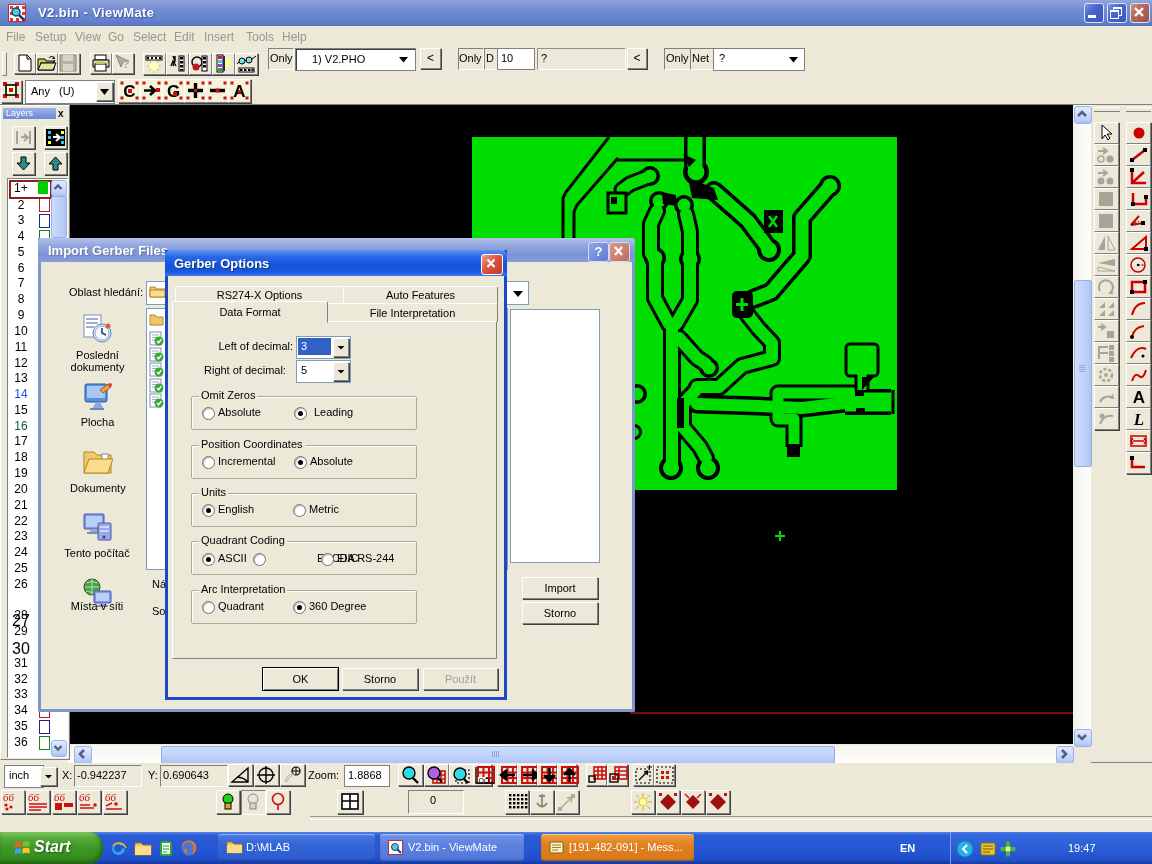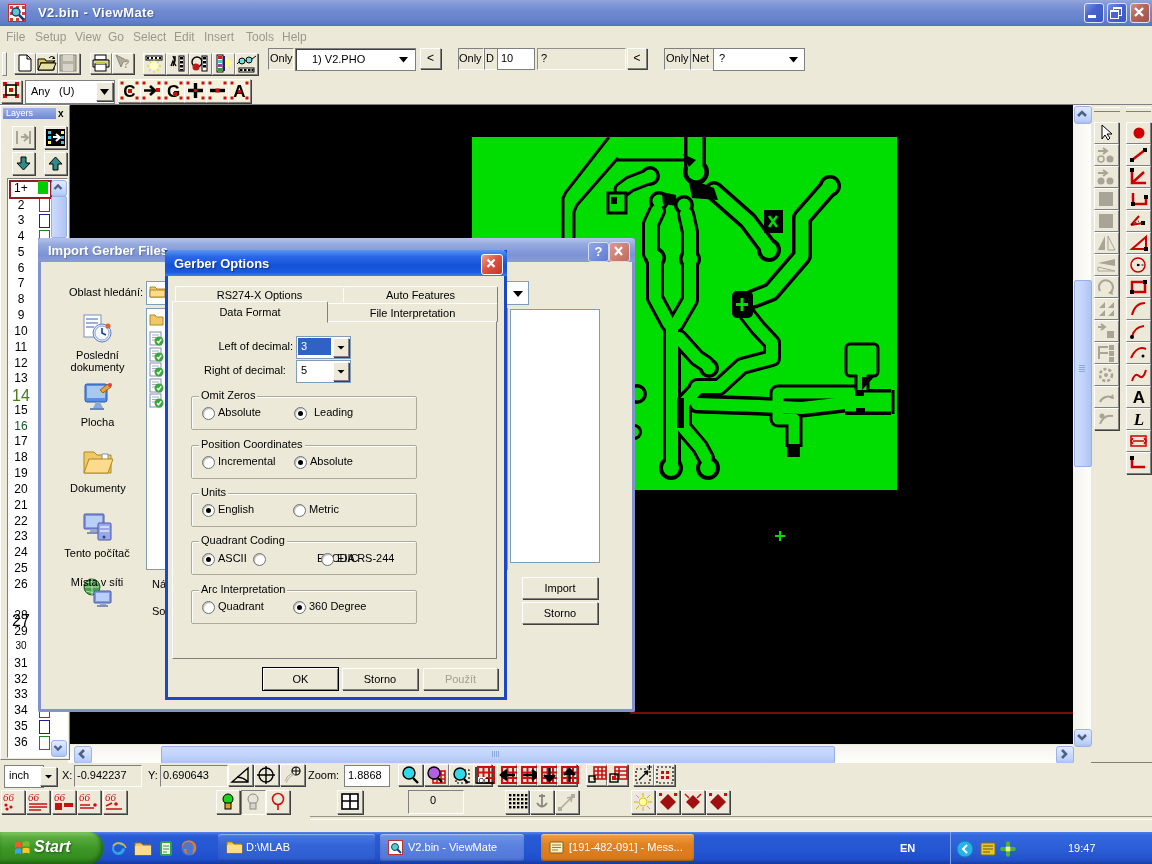--- a/index.html
+++ b/index.html
@@ -615,37 +615,37 @@
     <div class="ab" style="left:39px;top:230px;width:9px;height:12px;background:#fff;border:1.5px solid #208020;"></div>
     <div class="ab" style="left:8px;top:245px;width:26px;text-align:center;font-size:12px;color:#000;">5</div>
     <div class="ab" style="left:8px;top:261px;width:26px;text-align:center;font-size:12px;color:#000;">6</div>
     <div class="ab" style="left:8px;top:276px;width:26px;text-align:center;font-size:12px;color:#000;">7</div>
     <div class="ab" style="left:8px;top:292px;width:26px;text-align:center;font-size:12px;color:#000;">8</div>
     <div class="ab" style="left:8px;top:308px;width:26px;text-align:center;font-size:12px;color:#000;">9</div>
     <div class="ab" style="left:8px;top:324px;width:26px;text-align:center;font-size:12px;color:#000;">10</div>
     <div class="ab" style="left:8px;top:340px;width:26px;text-align:center;font-size:12px;color:#000;">11</div>
     <div class="ab" style="left:8px;top:356px;width:26px;text-align:center;font-size:12px;color:#000;">12</div>
     <div class="ab" style="left:8px;top:371px;width:26px;text-align:center;font-size:12px;color:#000;">13</div>
-    <div class="ab" style="left:8px;top:387px;width:26px;text-align:center;font-size:16px;color:#4d7c0f;">14</div>
+    <div class="ab" style="left:8px;top:387px;width:26px;text-align:center;font-size:12px;color:#1d4ed8;">14</div>
     <div class="ab" style="left:8px;top:403px;width:26px;text-align:center;font-size:12px;color:#000;">15</div>
     <div class="ab" style="left:8px;top:419px;width:26px;text-align:center;font-size:12px;color:#14532d;">16</div>
     <div class="ab" style="left:8px;top:434px;width:26px;text-align:center;font-size:12px;color:#000;">17</div>
     <div class="ab" style="left:8px;top:450px;width:26px;text-align:center;font-size:12px;color:#000;">18</div>
     <div class="ab" style="left:8px;top:466px;width:26px;text-align:center;font-size:12px;color:#000;">19</div>
     <div class="ab" style="left:8px;top:482px;width:26px;text-align:center;font-size:12px;color:#000;">20</div>
     <div class="ab" style="left:8px;top:498px;width:26px;text-align:center;font-size:12px;color:#000;">21</div>
     <div class="ab" style="left:8px;top:514px;width:26px;text-align:center;font-size:12px;color:#000;">22</div>
     <div class="ab" style="left:8px;top:529px;width:26px;text-align:center;font-size:12px;color:#000;">23</div>
     <div class="ab" style="left:8px;top:545px;width:26px;text-align:center;font-size:12px;color:#000;">24</div>
     <div class="ab" style="left:8px;top:561px;width:26px;text-align:center;font-size:12px;color:#000;">25</div>
     <div class="ab" style="left:8px;top:577px;width:26px;text-align:center;font-size:12px;color:#000;">26</div>
     <div class="ab" style="left:8px;top:612px;width:26px;text-align:center;font-size:16px;color:#000;">27</div>
     <div class="ab" style="left:8px;top:608px;width:26px;text-align:center;font-size:12px;color:#000;">28</div>
     <div class="ab" style="left:8px;top:624px;width:26px;text-align:center;font-size:12px;color:#000;">29</div>
-    <div class="ab" style="left:8px;top:640px;width:26px;text-align:center;font-size:10px;color:#000;">30</div>
+    <div class="ab" style="left:8px;top:640px;width:26px;text-align:center;font-size:16px;color:#000;">30</div>
     <div class="ab" style="left:8px;top:656px;width:26px;text-align:center;font-size:12px;color:#000;">31</div>
     <div class="ab" style="left:8px;top:672px;width:26px;text-align:center;font-size:12px;color:#000;">32</div>
     <div class="ab" style="left:8px;top:687px;width:26px;text-align:center;font-size:12px;color:#000;">33</div>
     <div class="ab" style="left:8px;top:703px;width:26px;text-align:center;font-size:12px;color:#000;">34</div>
     <div class="ab" style="left:39px;top:704px;width:9px;height:12px;background:#fff;border:1.5px solid #b02020;"></div>
     <div class="ab" style="left:8px;top:719px;width:26px;text-align:center;font-size:12px;color:#000;">35</div>
     <div class="ab" style="left:39px;top:720px;width:9px;height:12px;background:#fff;border:1.5px solid #202090;"></div>
     <div class="ab" style="left:8px;top:735px;width:26px;text-align:center;font-size:12px;color:#000;">36</div>
     <div class="ab" style="left:39px;top:736px;width:9px;height:12px;background:#fff;border:1.5px solid #208020;"></div>
     <div class="ab" style="left:51px;top:180px;width:14px;height:15px;border-radius:3px;background:linear-gradient(180deg,#e1eafe,#bdd0fb 80%,#a8c0f0);border:1px solid #9cb3e4;"></div>
@@ -713,21 +713,21 @@
 </svg>
     <div class="ab txt" style="left:64px;top:547px;width:66px;text-align:center;">Tento počítač</div>
     <svg class="ab" style="left:82px;top:577px" width="31" height="32" viewBox="0 0 31 32">
 <circle cx="10" cy="10" r="8" fill="#48a048" stroke="#206020"></circle>
 <path d="M4 6 q6 -3 12 0 M3 10 h14 M4 14 q6 3 12 0 M10 2 v16" stroke="#b8e0b8" stroke-width="1" fill="none"></path>
 <rect x="12" y="14" width="17" height="12" rx="1" fill="#8898e0" stroke="#4858a8"></rect>
 <rect x="14" y="16" width="13" height="8" fill="#b8d0f8"></rect>
 <rect x="18" y="26" width="6" height="2" fill="#98a8c8"></rect>
       <rect x="15" y="28" width="11" height="2" fill="#8090b0"></rect>
 </svg>
-    <div class="ab txt" style="left:64px;top:576px;width:66px;text-align:center;">Místa v síti</div>
+    <div class="ab txt" style="left:64px;top:600px;width:66px;text-align:center;">Místa v síti</div>
     <div class="ab" style="left:146px;top:308px;width:360px;height:260px;background:#fff;border:1px solid #7f9db9;"></div>
     <svg class="ab" style="left:149px;top:313px" width="15" height="14" viewBox="0 0 15 14">
       <path d="M1 2 h5 l1.5 2 h6.5 v8 h-13 z" fill="#f0c868" stroke="#b08820"></path>
     </svg>
     <svg class="ab" style="left:149px;top:331px" width="15" height="15" viewBox="0 0 15 15">
 <rect x="1" y="1" width="11" height="13" fill="#fff" stroke="#8090b0"></rect>
 <path d="M3 4 h7 M3 6.5 h7 M3 9 h5" stroke="#a0b0c8" stroke-width="1"></path>
 <circle cx="10" cy="10" r="4.5" fill="#38a838"></circle>
       <path d="M8 10 l1.5 1.8 L12.3 8.3" stroke="#fff" stroke-width="1.4" fill="none"></path>
 </svg>

